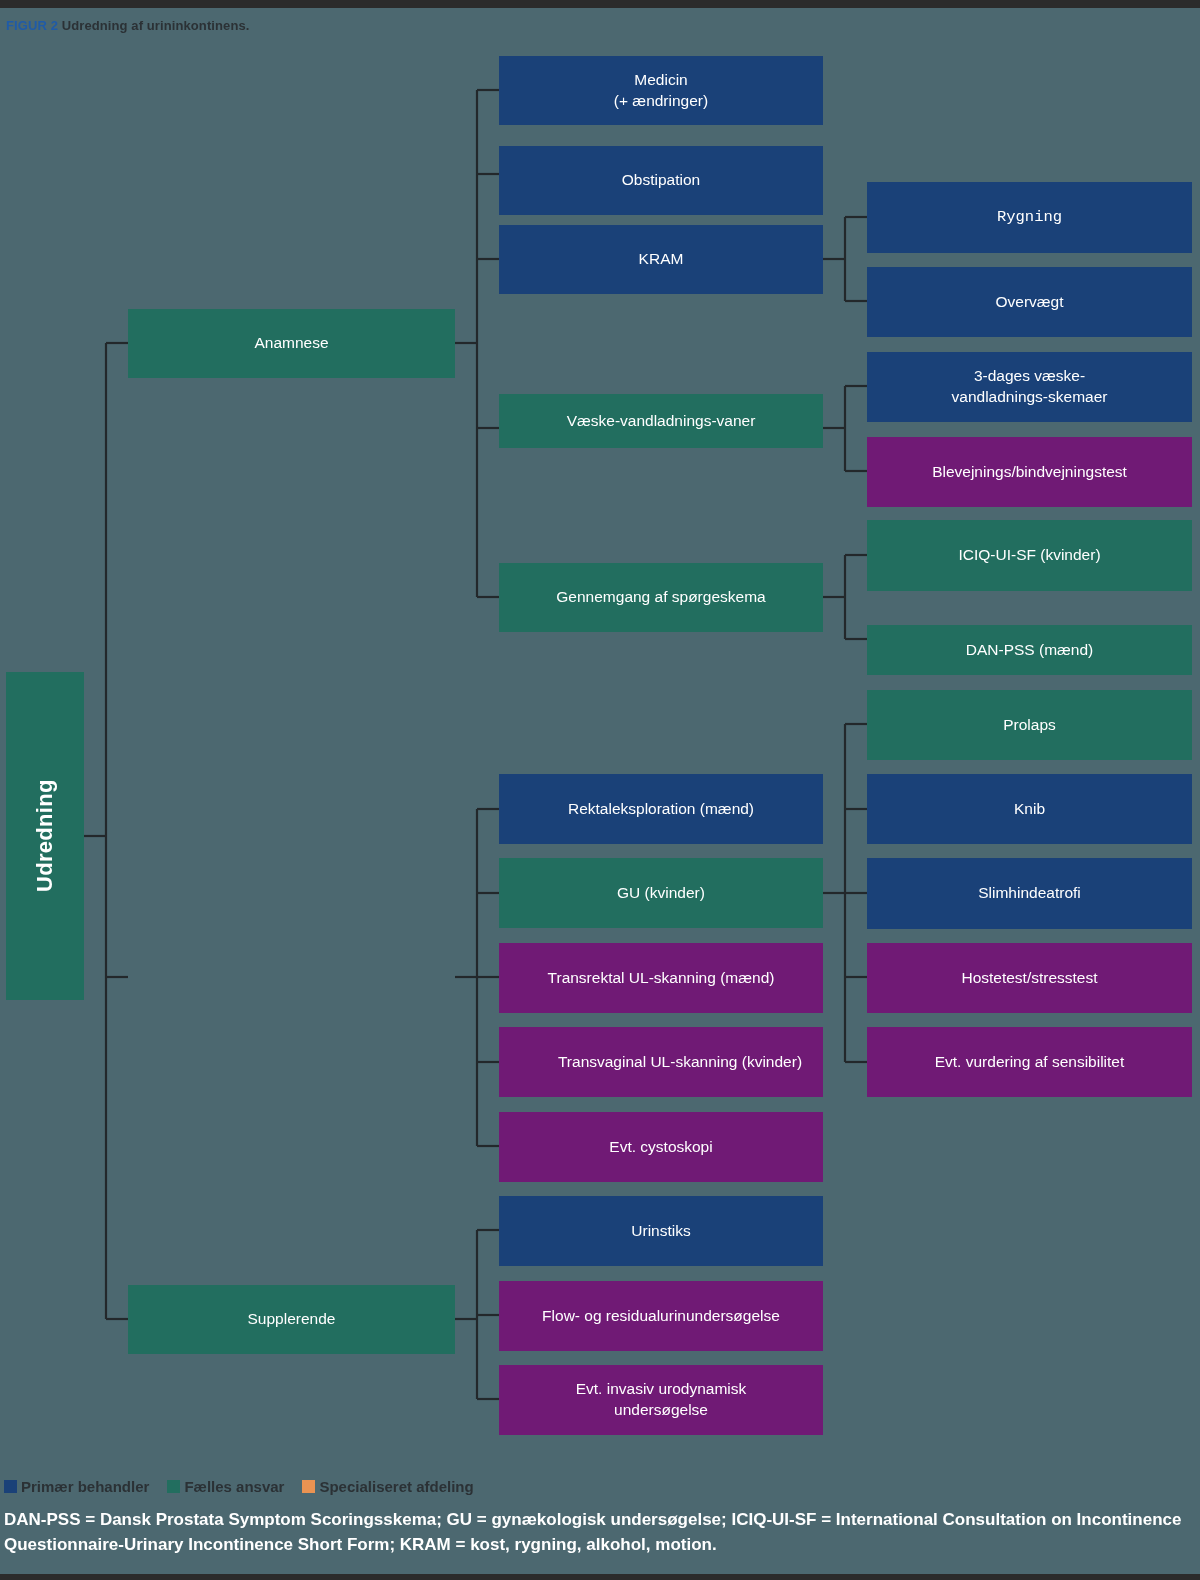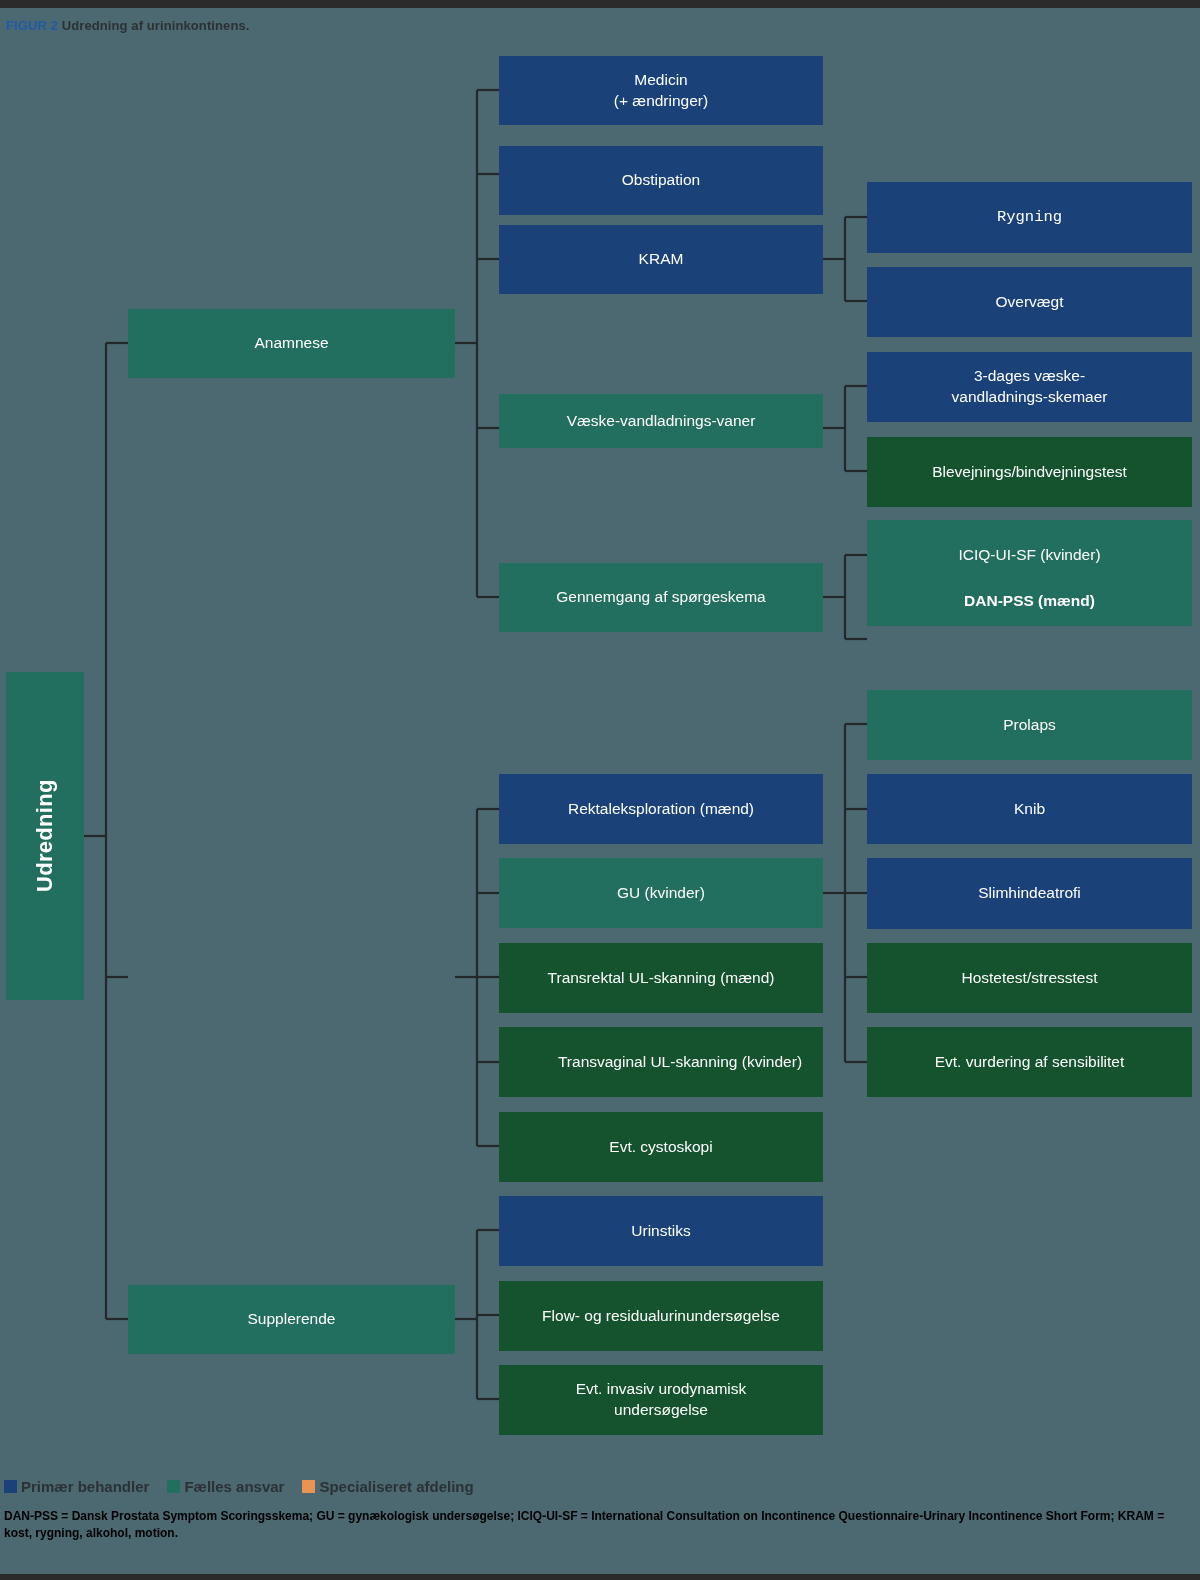--- a/index.html
+++ b/index.html
@@ -29,21 +29,21 @@
     display:flex;align-items:center;justify-content:center;
     text-align:center;
     color:#ffffff;
     font-size:15.5px;
     line-height:1.35;
     box-sizing:border-box;
     padding:4px 10px;
   }
   .box.blue{background:#1a4178;}
   .box.green{background:#226e5f;}
-  .box.orange{background:#14532d;}
+  .box.orange{background:#701a75;}
 
   .box.root{
     font-size:22px;font-weight:bold;
     writing-mode:vertical-rl;transform:rotate(180deg);
     letter-spacing:0.3px;
   }
 
   
   #wires{position:absolute;left:0;top:0;width:1200px;height:1580px;pointer-events:none;}
 
@@ -54,21 +54,21 @@
     font-size:15px;font-weight:bold;color:#2b3135;
   }
   .legend .entry{display:flex;align-items:center;margin-right:18px;}
   .legend .sw{width:13px;height:13px;margin-right:4px;display:inline-block;}
   .legend .sw.blue{background:#1a4178;}
   .legend .sw.green{background:#226e5f;}
   .legend .sw.orange{background:#ea9352;}
 
   .footnote{
     position:absolute;left:4px;top:1508px;width:1190px;
-    font-size:12px;font-weight:bold;color:#000000;line-height:1.45;
+    font-size:17px;font-weight:bold;color:#ffffff;line-height:1.45;
   }
 </style>
 </head>
 <body>
 
 <div class="topbar"></div>
 
 <div class="fig-caption">
   <span class="figno">FIGUR 2</span>
   <span class="figtitle">Udredning af urininkontinens.</span>
@@ -193,21 +193,21 @@
   </div>
   <div class="box blue" style="left:867px;top:352px;width:325px;height:70px;">
     <span>3-dages væske-<br>vandladnings-skemaer</span>
   </div>
   <div class="box orange" style="left:867px;top:437px;width:325px;height:70px;">
     <span>Blevejnings/bindvejningstest</span>
   </div>
   <div class="box green" style="left:867px;top:520px;width:325px;height:71px;">
     <span>ICIQ-UI-SF (kvinder)</span>
   </div>
-  <div class="box green" style="left:867px;top:576px;width:325px;height:50px;font-weight:bold;">
+  <div class="box green" style="left:867px;top:625px;width:325px;height:50px;">
     <span>DAN-PSS (mænd)</span>
   </div>
 
   <div class="box green" style="left:867px;top:690px;width:325px;height:70px;">
     <span>Prolaps</span>
   </div>
   <div class="box blue" style="left:867px;top:774px;width:325px;height:70px;">
     <span>Knib</span>
   </div>
   <div class="box blue" style="left:867px;top:858px;width:325px;height:71px;">

